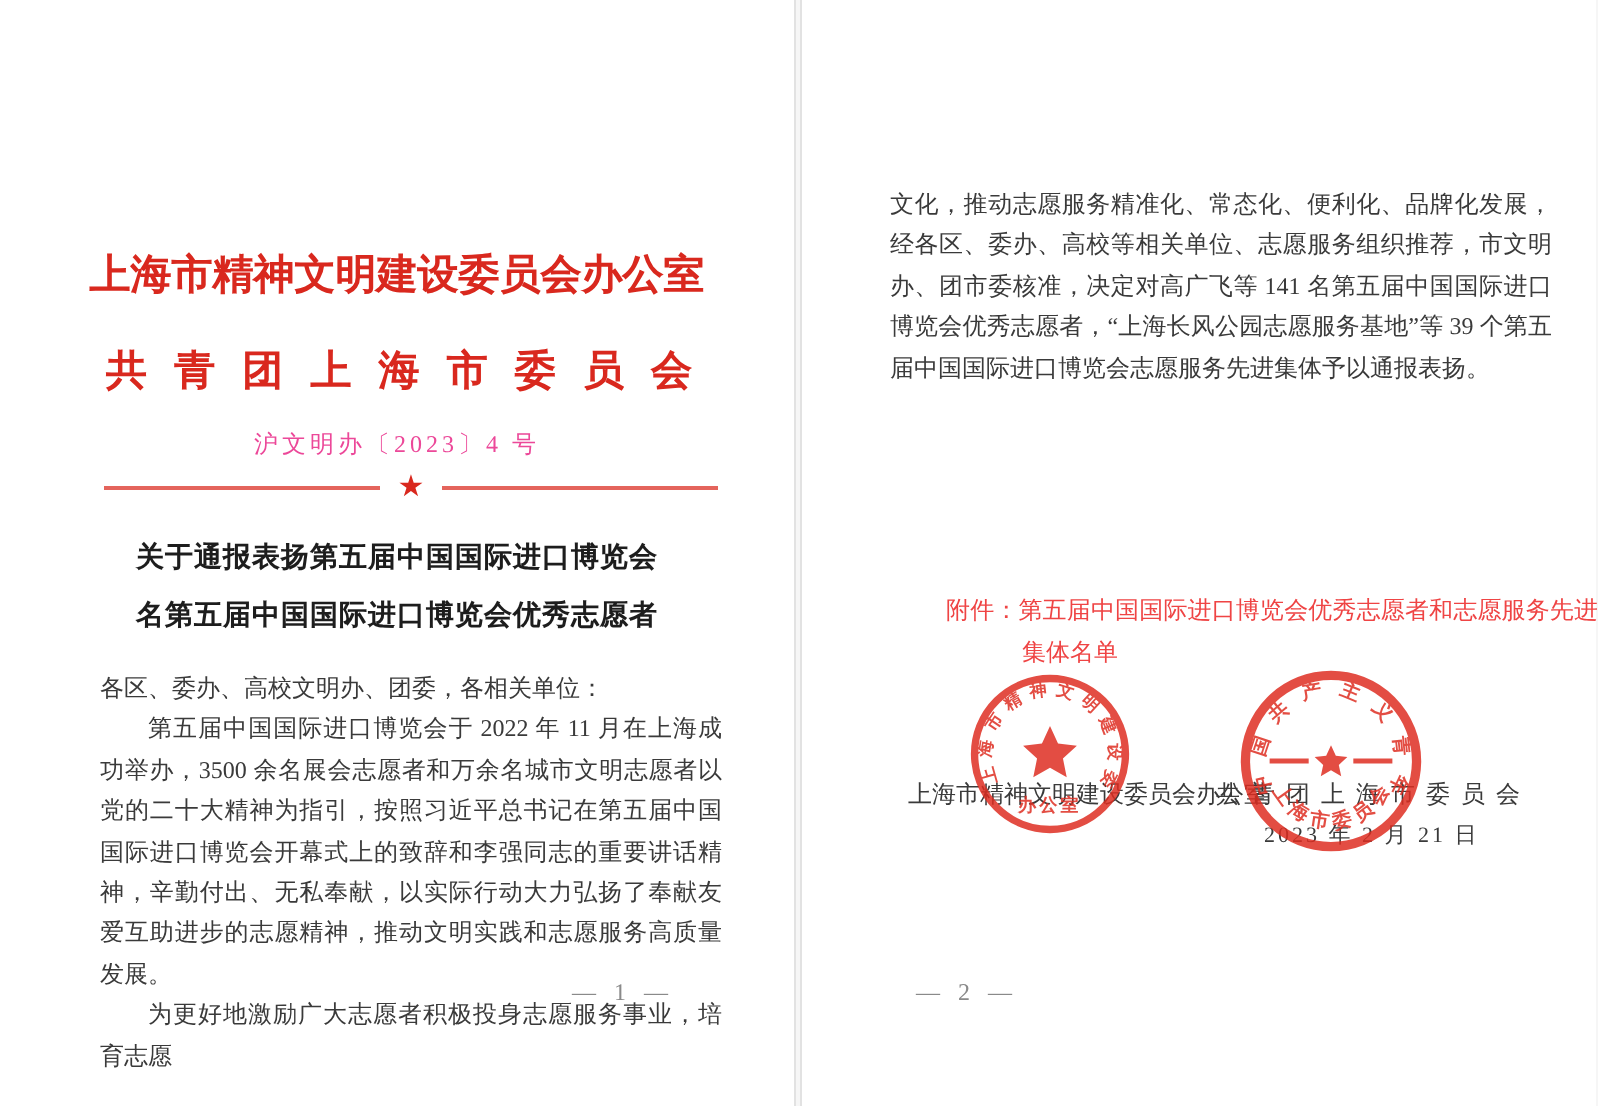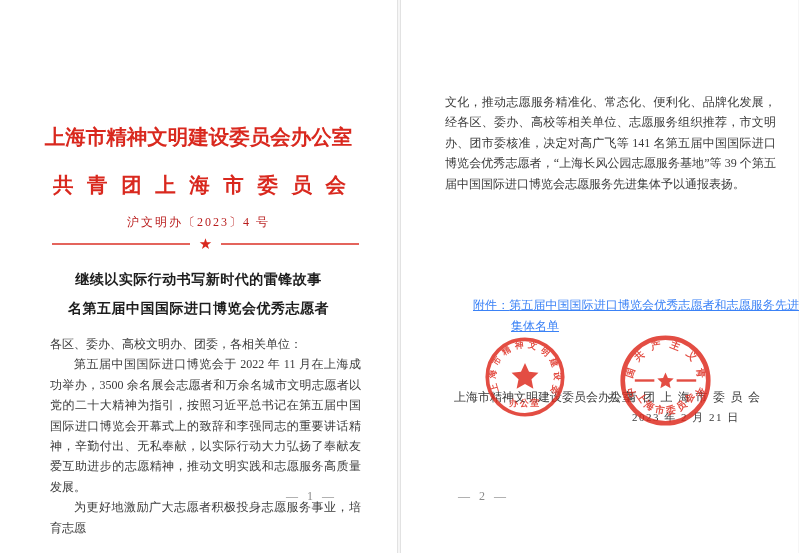--- a/index.html
+++ b/index.html
@@ -8,37 +8,37 @@
   .sheet{display:flex;width:799px;height:553px;background:#f6f6f6;}
   .page{position:relative;background:#fff;height:553px;box-sizing:border-box;}
   .page-1{width:398px;border-right:1px solid #e2e2e2;}
   .page-2{width:398px;border-left:1px solid #e2e2e2;margin-left:2px;}
   .abs{position:absolute;}
   
   .org1{top:123px;left:0;right:0;text-align:center;
         font-size:20.5px;font-weight:bold;color:#d9281e;letter-spacing:0px;}
   .org2{top:171px;left:53px;width:293px;font-size:20.5px;font-weight:bold;color:#d9281e;
         text-align:justify;text-align-last:justify;}
-  .docnum{top:214px;left:0;right:0;text-align:center;font-size:12px;color:#b91c1c;letter-spacing:2px;}
+  .docnum{top:214px;left:0;right:0;text-align:center;font-size:12px;color:#ec4899;letter-spacing:2px;}
   .rule{top:236px;left:52px;right:38px;height:16px;display:flex;align-items:center;}
   .rule .line{flex:1;height:2px;background:#e4645c;}
   .rule .star{color:#d9281e;font-size:15px;line-height:16px;margin:0 9px;}
   .doctitle{top:265px;left:0;right:0;text-align:center;font-size:14px;font-weight:bold;
             color:#1d1d1d;line-height:29px;letter-spacing:0.5px;}
   .bodytext{font-size:12px;line-height:20.4px;text-align:justify;color:#3a3a3a;}
   .body1{top:334px;left:50px;width:311px;}
   .body2{top:51px;left:44px;width:331px;margin-top:41px;}
   .bodytext p{margin:0;}
   .indent{text-indent:2em;}
   .pagenum{font-size:12px;color:#8a8a8a;letter-spacing:3px;}
   .pn1{top:489px;left:286px;}
   .pn2{top:489px;left:57px;}
   
-  .attach{top:295px;left:72px;width:288px;font-size:12px;line-height:21px;color:#3b82f6;
-          padding-left:38px;text-indent:-38px;text-align:justify;text-decoration:underline;}
+  .attach{top:295px;left:72px;width:288px;font-size:12px;line-height:21px;color:#ef4444;
+          padding-left:38px;text-indent:-38px;text-align:justify;}
   .sig{font-size:12px;color:#3a3a3a;white-space:nowrap;}
   .sig-left{top:389px;left:53px;}
   .sig-right{top:389px;left:207px;letter-spacing:5.5px;}
   .sig-date{top:410px;left:231px;font-size:11px;color:#3a3a3a;letter-spacing:1.5px;}
   
   .seal{position:absolute;opacity:0.84;}
   .seal-left{left:83px;top:336px;width:82px;height:82px;}
   .seal-right{left:218px;top:334px;width:93px;height:93px;}
   .seal text{fill:#de2c20;font-family:"Liberation Serif","DejaVu Serif",serif;font-weight:bold;}
 </style>
@@ -50,21 +50,21 @@
   <div class="page page-1">
     <div class="abs org1">上海市精神文明建设委员会办公室</div>
     <div class="abs org2">共青团上海市委员会</div>
     <div class="abs docnum">沪文明办〔2023〕4 号</div>
     <div class="abs rule">
       <span class="line"></span>
       <span class="star">★</span>
       <span class="line"></span>
     </div>
     <div class="abs doctitle">
-      <div>继续以实际行动书写新时代的雷锋故事</div>
+      <div>关于通报表扬第五届中国国际进口博览会</div>
       <div>名第五届中国国际进口博览会优秀志愿者</div>
     </div>
     <div class="abs bodytext body1">
       <p>各区、委办、高校文明办、团委，各相关单位：</p>
       <p class="indent">第五届中国国际进口博览会于 2022 年 11 月在上海成功举办，3500 余名展会志愿者和万余名城市文明志愿者以党的二十大精神为指引，按照习近平总书记在第五届中国国际进口博览会开幕式上的致辞和李强同志的重要讲话精神，辛勤付出、无私奉献，以实际行动大力弘扬了奉献友爱互助进步的志愿精神，推动文明实践和志愿服务高质量发展。</p>
       <p class="indent">为更好地激励广大志愿者积极投身志愿服务事业，培育志愿</p>
     </div>
     <div class="abs pagenum pn1">— 1 —</div>
   </div>
 

